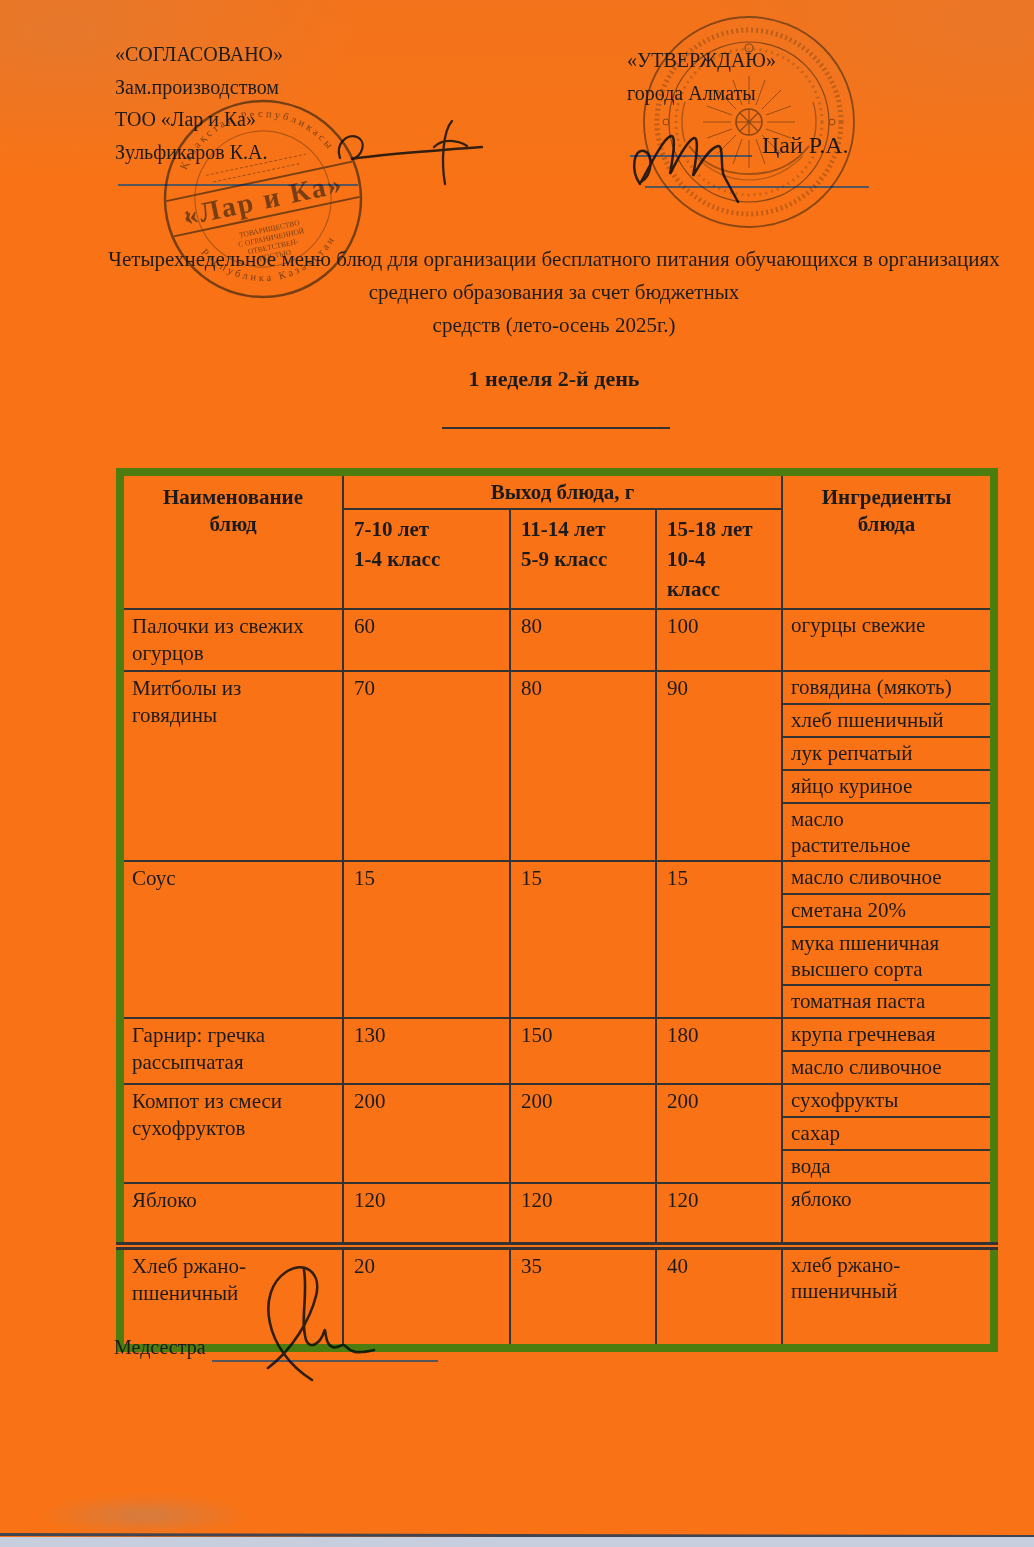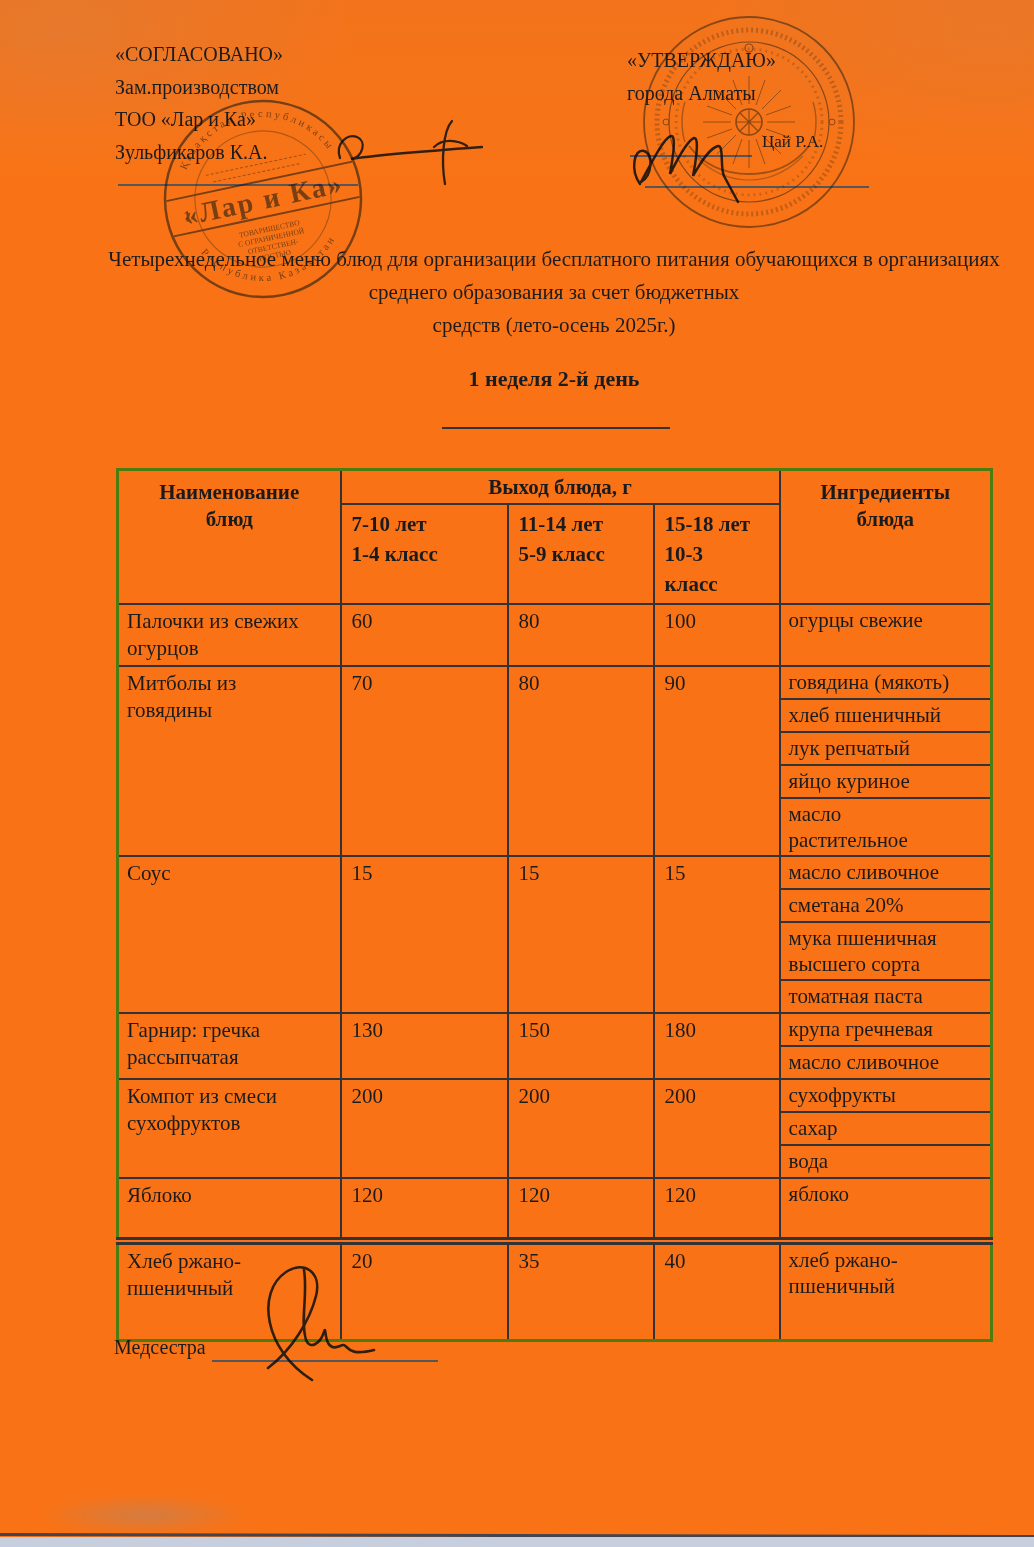--- a/index.html
+++ b/index.html
@@ -24,21 +24,21 @@
   
   .title-block{left:64px;top:243px;width:980px;text-align:center;font-size:21px;line-height:33px;}
   .subtitle{left:64px;top:366px;width:980px;text-align:center;font-size:22px;font-weight:bold;}
   
   table.menu{
     position:absolute;left:116px;top:468px;width:874px;
     border-collapse:collapse;table-layout:fixed;
     font-size:21px;color:#1b1b1d;
   }
   table.menu th,table.menu td{border:2px solid #333336;}
-  table.menu{border:3px solid #4d7c0f;}
+  table.menu{border:8px solid #4d7c0f;}
   th{font-weight:bold;padding:4px 8px;}
   th.col-head{text-align:center;vertical-align:top;padding-top:8px;line-height:27px;}
   th.span-h{text-align:center;height:28px;padding:2px;}
   th.age{text-align:left;vertical-align:top;line-height:30px;padding:4px 10px;}
   .dish-cell{vertical-align:top;padding:3px 8px;line-height:27px;}
   .val-cell{vertical-align:top;padding:3px 0 0 10px;line-height:27px;}
   .ing-cell{vertical-align:top;padding:0;}
   .ing-line{padding:2px 8px;min-height:27px;line-height:26px;}
   .ing-sep{border-top:2px solid #333336;}
   .pre{white-space:pre-line;}
@@ -67,21 +67,21 @@
     <div>ТОО «Лар и Ка»</div>
     <div>Зульфикаров К.А.</div>
   </div>
   <div class="hline" style="left:118px;top:184px;width:240px;"></div>
 
   <div class="abs approval" style="left:627px;top:44px;">
     <div>«УТВЕРЖДАЮ»</div>
     <div>города Алматы</div>
   </div>
   <div class="hline" style="left:630px;top:155px;width:122px;"></div>
-  <div class="abs" style="left:762px;top:132px;font-size:17px;">Цай Р.А.</div>
+  <div class="abs" style="left:762px;top:132px;font-size:24px;">Цай Р.А.</div>
   <div class="hline" style="left:645px;top:186px;width:224px;"></div>
 
   <svg class="abs stamp" style="left:152px;top:88px;opacity:.8;" width="222" height="222" viewBox="0 0 222 222">
     <defs>
       <path id="arcTopL" d="M 111,111 m -82,0 a 82,82 0 1,1 164,0" fill="none"></path>
       <path id="arcBotL" d="M 111,111 m -82,0 a 82,82 0 1,0 164,0" fill="none"></path>
     </defs>
     <g transform="rotate(-12 111 111)" fill="none" stroke="#5b6db3">
       <circle cx="111" cy="111" r="98" stroke-width="2.5"></circle>
       <circle cx="111" cy="111" r="68" stroke-width="1.2" opacity=".55"></circle>
@@ -169,21 +169,21 @@
         <th class="span-h" colspan="3">Выход блюда, г</th>
         <th class="col-head pre" rowspan="2">Ингредиенты
 блюда</th>
       </tr>
       <tr>
         <th class="age pre">7-10 лет
 1-4 класс</th>
         <th class="age pre">11-14 лет
 5-9 класс</th>
         <th class="age pre">15-18 лет
-10-3
+10-4
 класс</th>
       </tr>
     </thead>
     <tbody>
         <tr>
           <td class="dish-cell pre">Палочки из свежих
 огурцов</td>
           <td class="val-cell">60</td>
           <td class="val-cell">80</td>
           <td class="val-cell">100</td>

